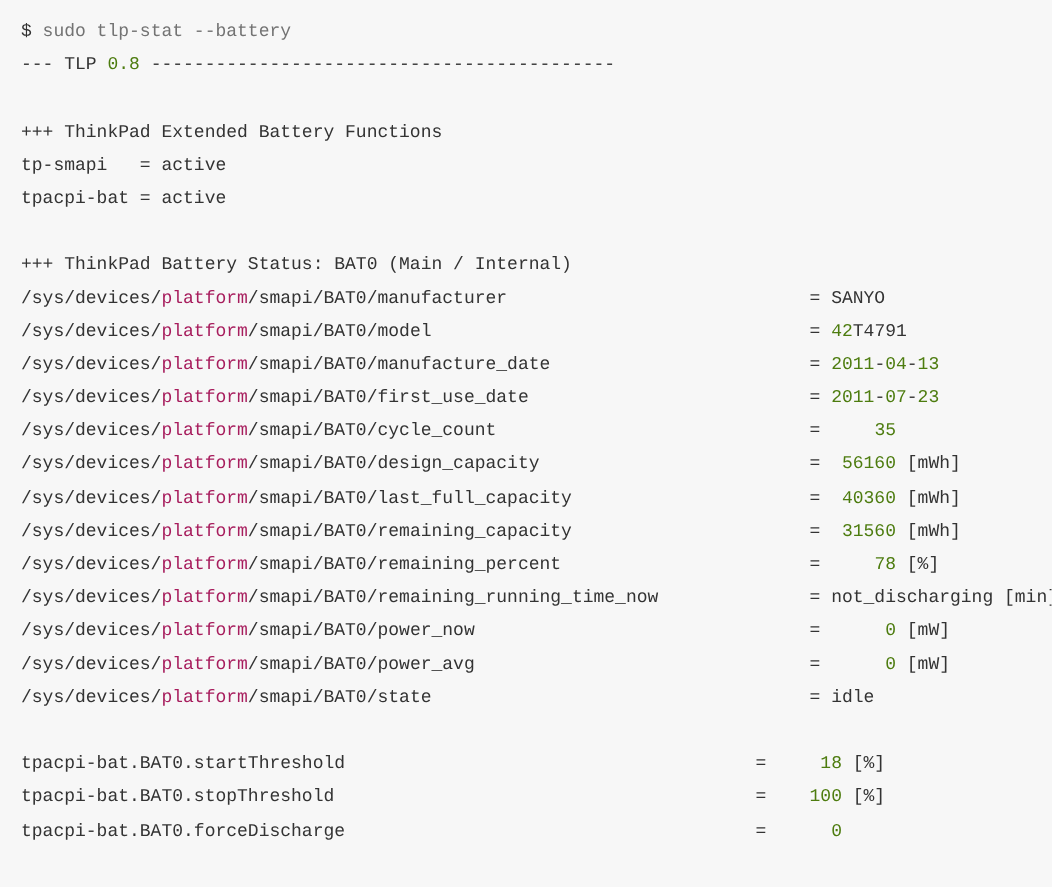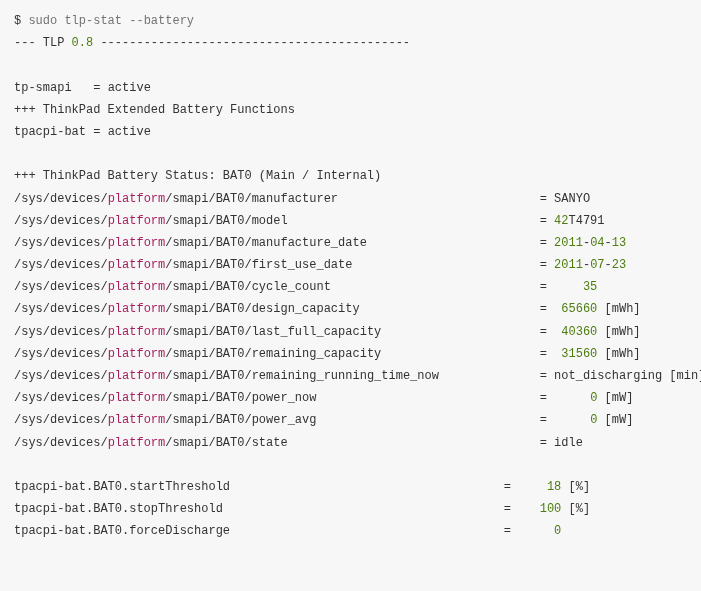--- a/index.html
+++ b/index.html
@@ -30,46 +30,47 @@
 <body>
 
 <div class="terminal-block">
 
 <div class="line"><span class="tok-dollar">$</span><span> </span><span class="tok-cmd">sudo tlp-stat --battery</span></div>
 
 <div class="line"><span class="tok-plain">--- TLP </span><span class="tok-num">0.8</span><span class="tok-plain"> -------------------------------------------</span></div>
 
 <div class="line"> </div>
 
+<div class="line"><span class="tok-plain">+++ ThinkPad Extended Battery Functions</span></div>
+
 <div class="line"><span class="tok-plain">tp-smapi   = </span><span class="tok-plain">active</span></div>
-
-<div class="line"><span class="tok-plain">+++ ThinkPad Extended Battery Functions</span></div>
 
 <div class="line"><span class="tok-plain">tpacpi-bat = </span><span class="tok-plain">active</span></div>
 
 <div class="line"> </div>
 
 <div class="line"><span class="tok-plain">+++ ThinkPad Battery Status: BAT0 (Main / Internal)</span></div>
 
 <div class="line"><span class="tok-plain">/sys/devices/</span><span class="tok-key">platform</span><span class="tok-plain">/smapi/BAT0/</span><span class="tok-plain">manufacturer                            </span><span class="tok-plain">= </span><span class="tok-plain">SANYO</span></div>
 
 <div class="line"><span class="tok-plain">/sys/devices/</span><span class="tok-key">platform</span><span class="tok-plain">/smapi/BAT0/</span><span class="tok-plain">model                                   </span><span class="tok-plain">= </span><span class="tok-num">42</span><span class="tok-plain">T4791</span></div>
 
 <div class="line"><span class="tok-plain">/sys/devices/</span><span class="tok-key">platform</span><span class="tok-plain">/smapi/BAT0/</span><span class="tok-plain">manufacture_date                        </span><span class="tok-plain">= </span><span class="tok-num">2011</span><span class="tok-plain">-</span><span class="tok-num">04</span><span class="tok-plain">-</span><span class="tok-num">13</span></div>
 
 <div class="line"><span class="tok-plain">/sys/devices/</span><span class="tok-key">platform</span><span class="tok-plain">/smapi/BAT0/</span><span class="tok-plain">first_use_date                          </span><span class="tok-plain">= </span><span class="tok-num">2011</span><span class="tok-plain">-</span><span class="tok-num">07</span><span class="tok-plain">-</span><span class="tok-num">23</span></div>
 
 <div class="line"><span class="tok-plain">/sys/devices/</span><span class="tok-key">platform</span><span class="tok-plain">/smapi/BAT0/</span><span class="tok-plain">cycle_count                             </span><span class="tok-plain">=     </span><span class="tok-num">35</span></div>
 
-<div class="line"><span class="tok-plain">/sys/devices/</span><span class="tok-key">platform</span><span class="tok-plain">/smapi/BAT0/</span><span class="tok-plain">design_capacity                         </span><span class="tok-plain">=  </span><span class="tok-num">65660</span><span class="tok-plain"> [mWh]</span></div>
+<div class="line"><span class="tok-plain">/sys/devices/</span><span class="tok-key">platform</span><span class="tok-plain">/smapi/BAT0/</span><span class="tok-plain">design_capacity                         </span><span class="tok-plain">=  </span><span class="tok-num">56160</span><span class="tok-plain"> [mWh]</span></div>
 
 <div class="line"><span class="tok-plain">/sys/devices/</span><span class="tok-key">platform</span><span class="tok-plain">/smapi/BAT0/</span><span class="tok-plain">last_full_capacity                      </span><span class="tok-plain">=  </span><span class="tok-num">40360</span><span class="tok-plain"> [mWh]</span></div>
 
 <div class="line"><span class="tok-plain">/sys/devices/</span><span class="tok-key">platform</span><span class="tok-plain">/smapi/BAT0/</span><span class="tok-plain">remaining_capacity                      </span><span class="tok-plain">=  </span><span class="tok-num">31560</span><span class="tok-plain"> [mWh]</span></div>
 
+<div class="line"><span class="tok-plain">/sys/devices/</span><span class="tok-key">platform</span><span class="tok-plain">/smapi/BAT0/</span><span class="tok-plain">remaining_percent                       </span><span class="tok-plain">=     </span><span class="tok-num">78</span><span class="tok-plain"> [%]</span></div>
 
 <div class="line"><span class="tok-plain">/sys/devices/</span><span class="tok-key">platform</span><span class="tok-plain">/smapi/BAT0/</span><span class="tok-plain">remaining_running_time_now              </span><span class="tok-plain">= </span><span class="tok-plain">not_discharging</span><span class="tok-plain"> [min]</span></div>
 
 
 <div class="line"><span class="tok-plain">/sys/devices/</span><span class="tok-key">platform</span><span class="tok-plain">/smapi/BAT0/</span><span class="tok-plain">power_now                               </span><span class="tok-plain">=      </span><span class="tok-num">0</span><span class="tok-plain"> [mW]</span></div>
 
 <div class="line"><span class="tok-plain">/sys/devices/</span><span class="tok-key">platform</span><span class="tok-plain">/smapi/BAT0/</span><span class="tok-plain">power_avg                               </span><span class="tok-plain">=      </span><span class="tok-num">0</span><span class="tok-plain"> [mW]</span></div>
 
 <div class="line"><span class="tok-plain">/sys/devices/</span><span class="tok-key">platform</span><span class="tok-plain">/smapi/BAT0/</span><span class="tok-plain">state                                   </span><span class="tok-plain">= </span><span class="tok-plain">idle</span></div>
 

